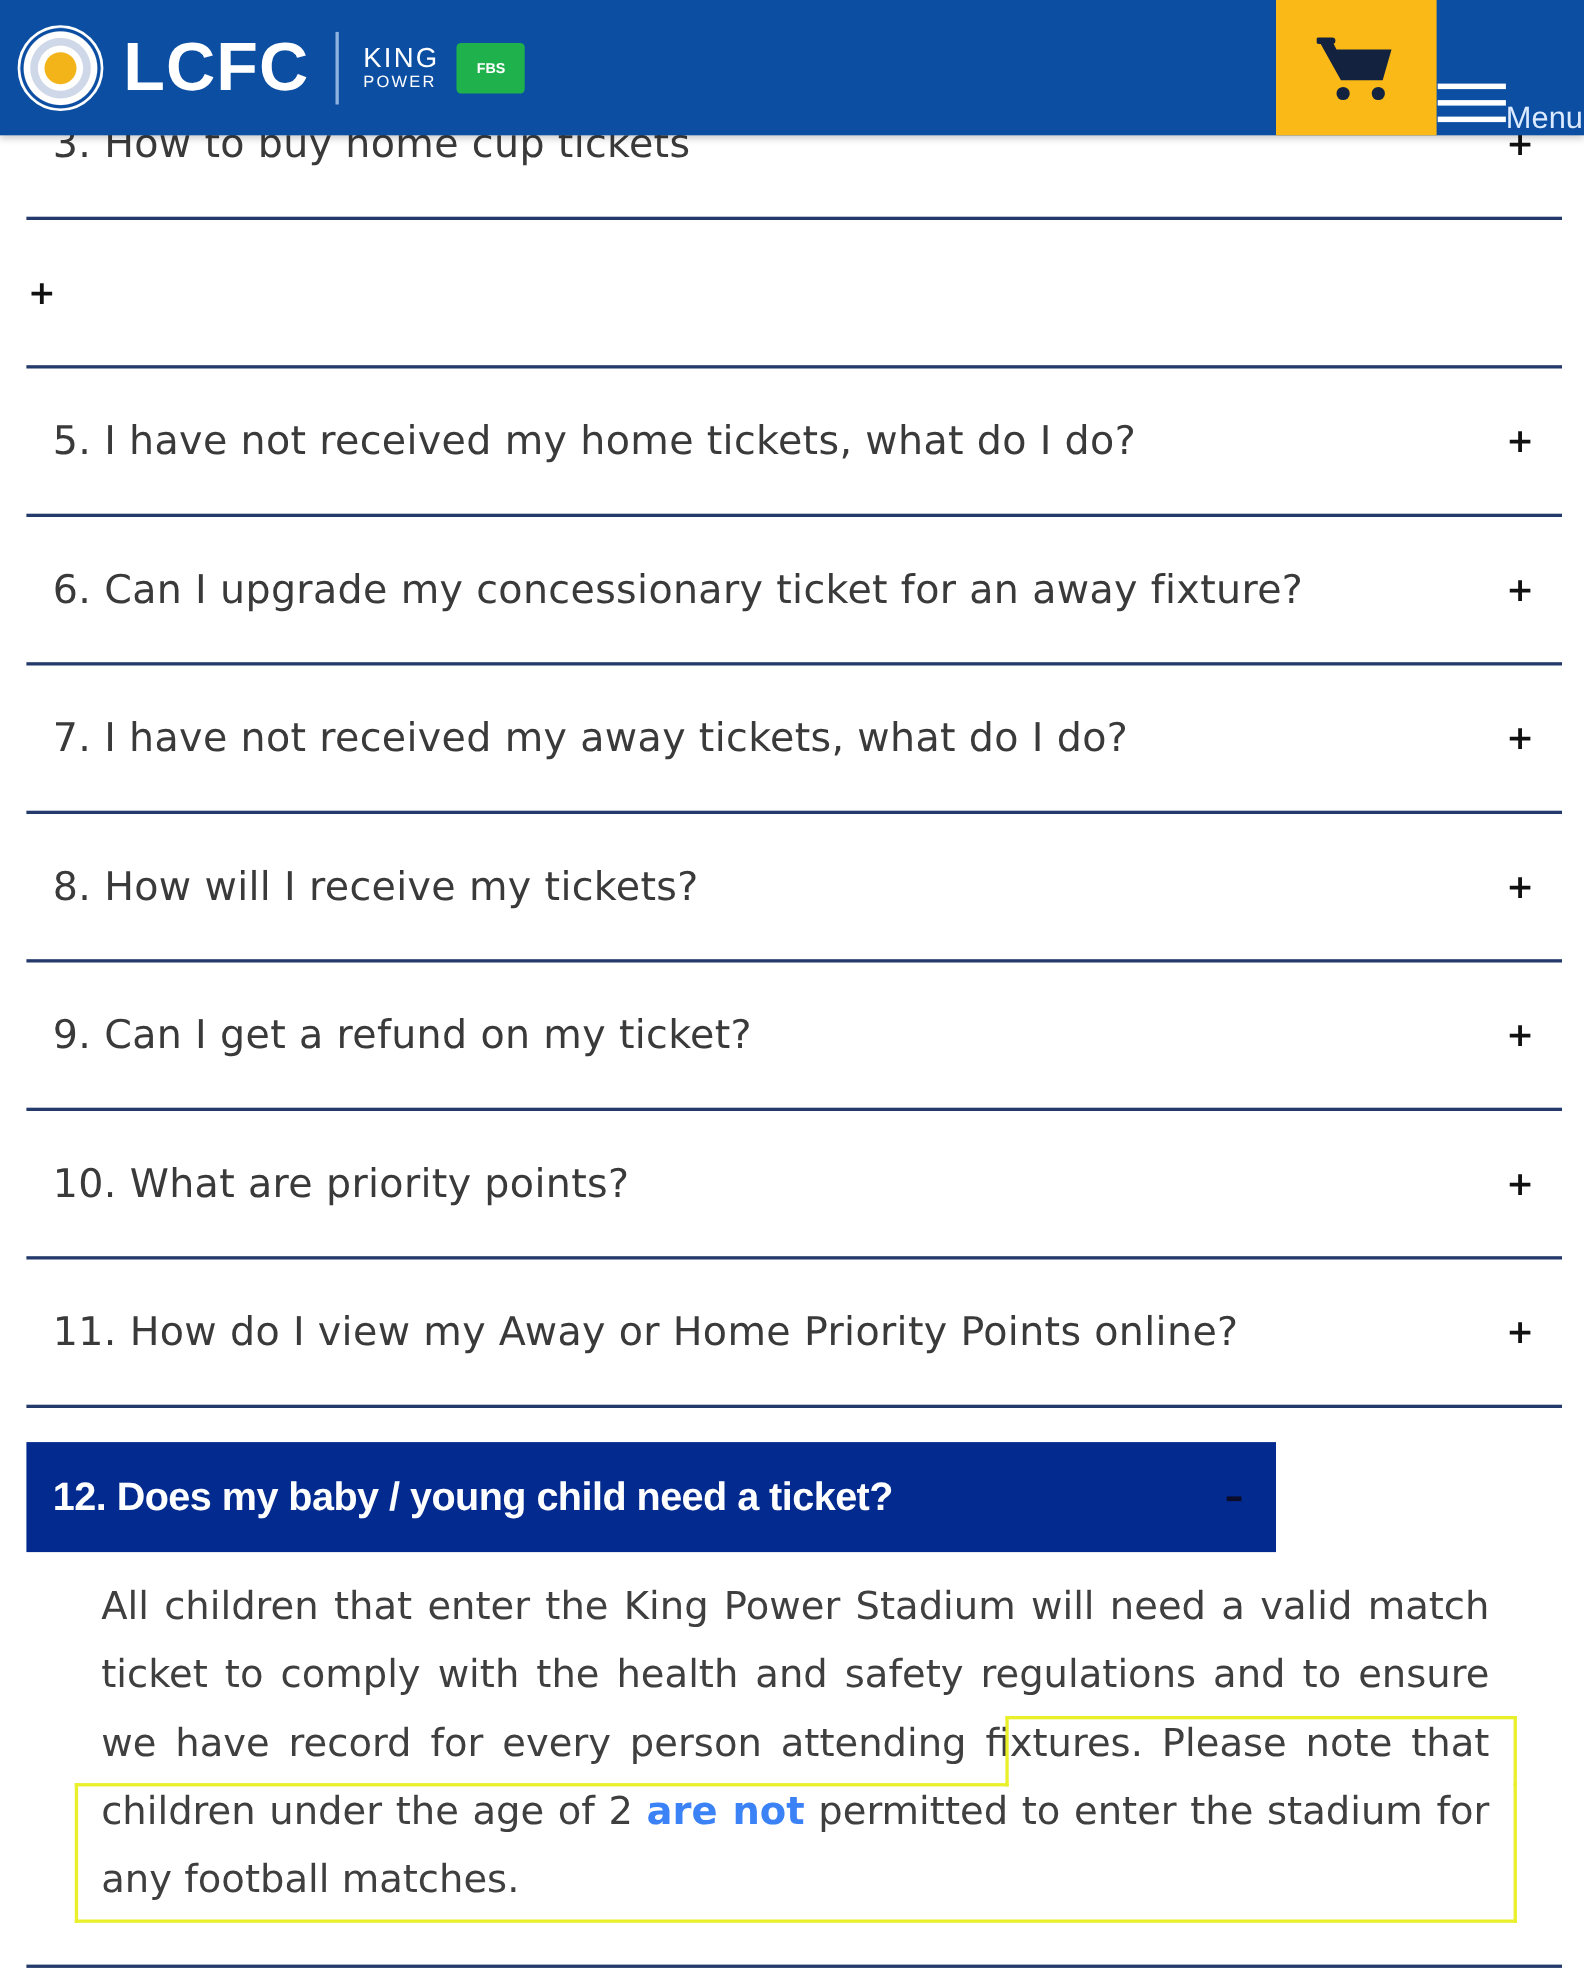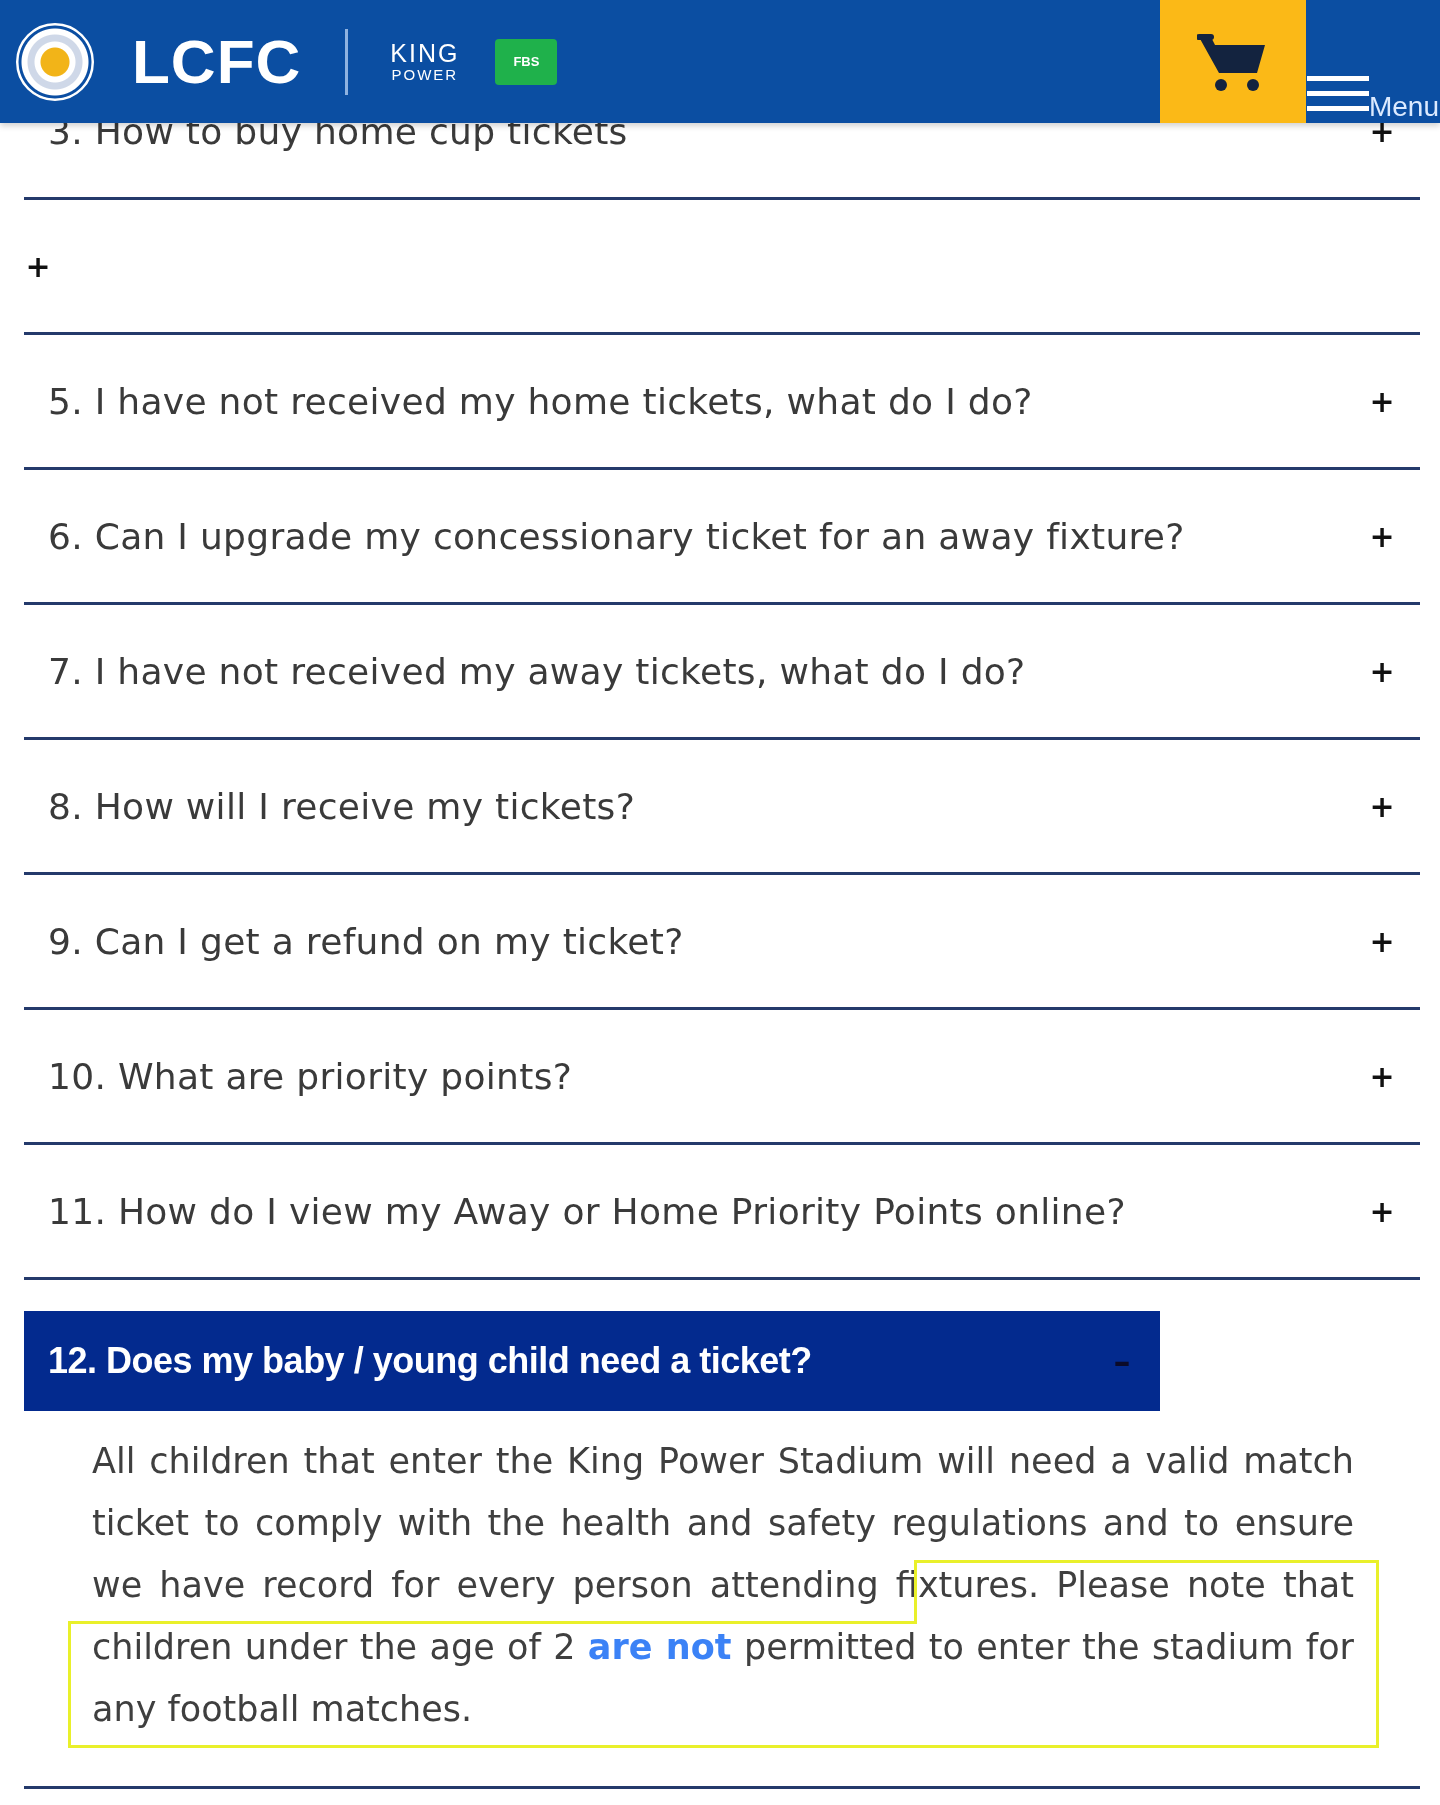--- a/index.html
+++ b/index.html
@@ -5,34 +5,34 @@
   * { box-sizing: border-box; margin: 0; padding: 0; }
   html, body { width: 1440px; height: 1805px; background: #ffffff; overflow: hidden; }
   body { font-family: "DejaVu Sans", "Liberation Sans", sans-serif; color: #333; position: relative; }
 
   
   .site-header {
     position: absolute; top: 0; left: 0; width: 1440px; height: 123px;
     background: #0b4ea2; display: flex; align-items: stretch; z-index: 5;
     box-shadow: 0 3px 6px rgba(0,0,0,0.18);
   }
-  .brand { display: flex; align-items: center; padding-left: 16px; flex: 1; gap: 20px; }
+  .brand { display: flex; align-items: center; padding-left: 16px; flex: 1; }
   .crest {
     width: 78px; height: 78px; border-radius: 50%;
     background: radial-gradient(circle at 50% 50%, #f2b418 0 14px, #ffffff 15px 20px, #cfd8e8 21px 27px, #ffffff 28px 33px, #0b4ea2 34px 36px, #ffffff 37px 39px);
     border: 2px solid #ffffff;
   }
   .wordmark {
     color: #ffffff; font-family: "Liberation Sans", sans-serif; font-weight: 700;
     font-size: 62px; letter-spacing: 1px; margin-left: 18px; line-height: 1;
   }
   .brand-divider { width: 3px; height: 66px; background: #8fb2e0; margin: 0 22px 0 24px; }
   .sponsor {
     color: #ffffff; font-family: "Liberation Sans", sans-serif; line-height: 1;
-    display: flex; flex-direction: column; align-items: center;
+    display: flex; flex-direction: column; align-items: flex-start;
   }
   .sponsor .king { font-size: 25px; letter-spacing: 2px; }
   .sponsor .power { font-size: 15px; letter-spacing: 2px; margin-top: 1px; }
   .fbs-badge {
     width: 62px; height: 46px; background: #1fb14b; border-radius: 4px; margin-left: 16px;
     color: #ffffff; font-family: "Liberation Sans", sans-serif; font-weight: 700; font-size: 13px;
     display: flex; align-items: center; justify-content: center;
   }
   .cart-button {
     width: 146px; height: 123px; background: #fbb917; display: flex; align-items: center; justify-content: center;

